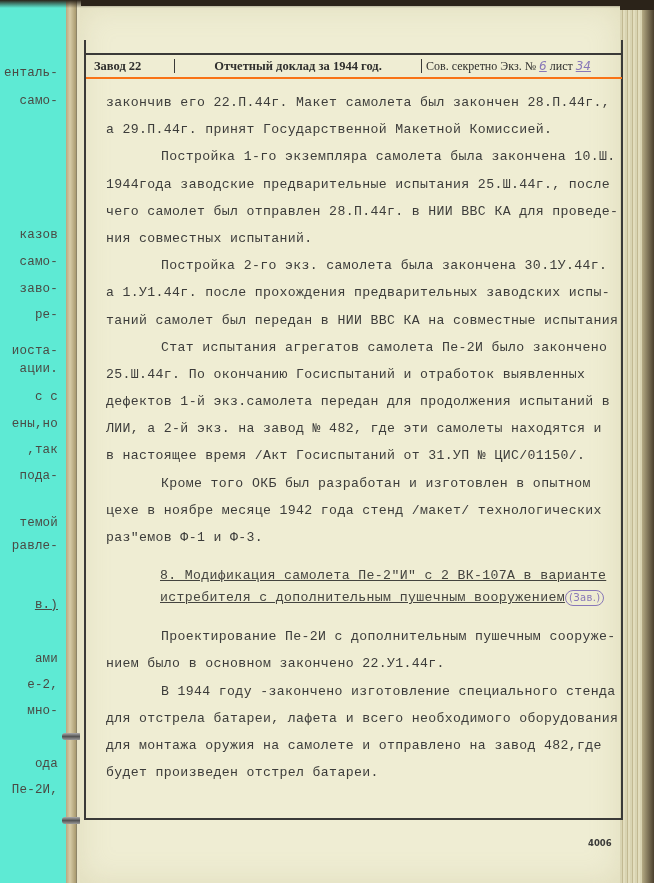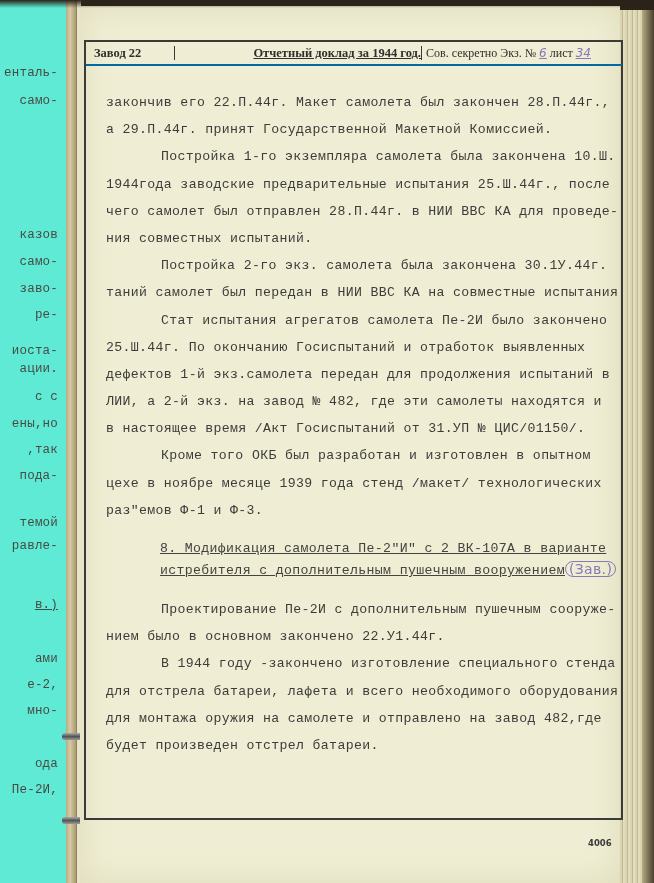--- a/index.html
+++ b/index.html
@@ -50,38 +50,38 @@
     background: linear-gradient(180deg, #2b2319, rgba(43,35,25,0));
   }
   
   .frame {
     position: absolute; left: 84px; top: 40px; width: 540px; height: 780px;
   }
   .frame .vl { position: absolute; left: 0; top: 0; width: 2px; height: 780px; background: #3a3a38; }
   .frame .vr { position: absolute; left: 537px; top: 0; width: 2px; height: 780px; background: #3a3a38; }
   .frame .hb { position: absolute; left: 0; top: 778px; width: 539px; height: 2px; background: #3a3a38; }
   .header-bar {
-    position: absolute; left: 86px; top: 40px; width: 536px; height: 22px;
-    border-top: 2px solid #3a3a38; border-bottom: 2px solid #0369a1;
+    position: absolute; left: 86px; top: 53px; width: 536px; height: 22px;
+    border-top: 2px solid #3a3a38; border-bottom: 2px solid #f97316;
     display: flex; align-items: center; font-family: "Liberation Serif", "DejaVu Serif", serif;
     font-size: 12.5px; color: #2f2f2d;
   }
   .hdr-plant { width: 80px; padding-left: 8px; font-weight: bold; border-right: 1.5px solid #3a3a38; height: 14px; line-height: 14px; }
-  .hdr-title { flex: 1; text-align: right; font-weight: bold; border-right: 1.5px solid #3a3a38; height: 14px; line-height: 14px; text-decoration: underline; }
+  .hdr-title { flex: 1; text-align: center; font-weight: bold; border-right: 1.5px solid #3a3a38; height: 14px; line-height: 14px; }
   .hdr-secret { width: 196px; padding-left: 4px; font-size: 12px; height: 14px; line-height: 14px; white-space: nowrap; }
   .hdr-secret .handwritten { color: #8878b8; font-style: italic; text-decoration: underline; font-family: "DejaVu Sans", sans-serif; font-size: 12px; }
   
   .body-text {
     position: absolute; left: 106px; top: 89px; width: 515px;
     font-size: 13.2px; color: #3c3c3a; letter-spacing: 0.35px;
   }
   .line { height: 27.2px; line-height: 27.2px; white-space: nowrap; }
   .indent { padding-left: 55px; }
   .section-title { text-decoration: underline; color: #44443f; padding-left: 54px; }
-  .stamp-note { color: #8878b8; font-family: "DejaVu Sans", sans-serif; font-size: 14px; border: 1px solid #8878b8; border-radius: 8px; padding: 0 3px; text-decoration: none; display: inline-block; line-height: 14px; }
+  .stamp-note { color: #8878b8; font-family: "DejaVu Sans", sans-serif; font-size: 10px; border: 1px solid #8878b8; border-radius: 8px; padding: 0 3px; text-decoration: none; display: inline-block; line-height: 14px; }
   .gap { height: 14px; }
   .archive-num {
     position: absolute; left: 588px; top: 838px;
     font-family: "DejaVu Sans", sans-serif; font-size: 8.5px; color: #3a3a38; font-weight: bold;
   }
 </style>
 </head>
 <body>
 
 <div class="left-page">
@@ -134,28 +134,29 @@
 </div>
 
 <div class="body-text">
   <div class="line">закончив его 22.П.44г. Макет самолета был закончен 28.П.44г.,</div>
   <div class="line">а 29.П.44г. принят Государственной Макетной Комиссией.</div>
   <div class="line indent">Постройка 1-го экземпляра самолета была закончена 10.Ш.</div>
   <div class="line">1944года заводские предварительные испытания 25.Ш.44г., после</div>
   <div class="line">чего самолет был отправлен 28.П.44г. в НИИ ВВС КА для проведе-</div>
   <div class="line">ния совместных испытаний.</div>
   <div class="line indent">Постройка 2-го экз. самолета была закончена 30.1У.44г.</div>
+  <div class="line">а 1.У1.44г. после прохождения предварительных заводских испы-</div>
   <div class="line">таний самолет был передан в НИИ ВВС КА на совместные испытания.</div>
   <div class="line indent">Стат испытания агрегатов самолета Пе-2И было закончено</div>
   <div class="line">25.Ш.44г. По окончанию Госиспытаний и отработок выявленных</div>
   <div class="line">дефектов 1-й экз.самолета передан для продолжения испытаний в</div>
   <div class="line">ЛИИ, а 2-й экз. на завод № 482, где эти самолеты находятся и</div>
   <div class="line">в настоящее время /Акт Госиспытаний от 31.УП № ЦИС/01150/.</div>
   <div class="line indent">Кроме того ОКБ был разработан и изготовлен в опытном</div>
-  <div class="line">цехе в ноябре месяце 1939 года стенд /макет/ технологических</div>
+  <div class="line">цехе в ноябре месяце 1942 года стенд /макет/ технологических</div>
   <div class="line">раз"емов Ф-1 и Ф-3.</div>
   <div class="gap"></div>
   <div class="line section-title" style="height:22px;line-height:22px">8. Модификация самолета Пе-2"И" с 2 ВК-107А в варианте</div>
   <div class="line section-title" style="height:22px;line-height:22px"><span>истребителя с дополнительным пушечным вооружением</span><span class="stamp-note">(Зав.)</span></div>
   <div class="gap"></div>
   <div class="line indent">Проектирование Пе-2И с дополнительным пушечным сооруже-</div>
   <div class="line">нием было в основном закончено 22.У1.44г.</div>
   <div class="line indent">В 1944 году -закончено изготовление специального стенда</div>
   <div class="line">для отстрела батареи, лафета и всего необходимого оборудования</div>
   <div class="line">для монтажа оружия на самолете и отправлено на завод 482,где</div>

